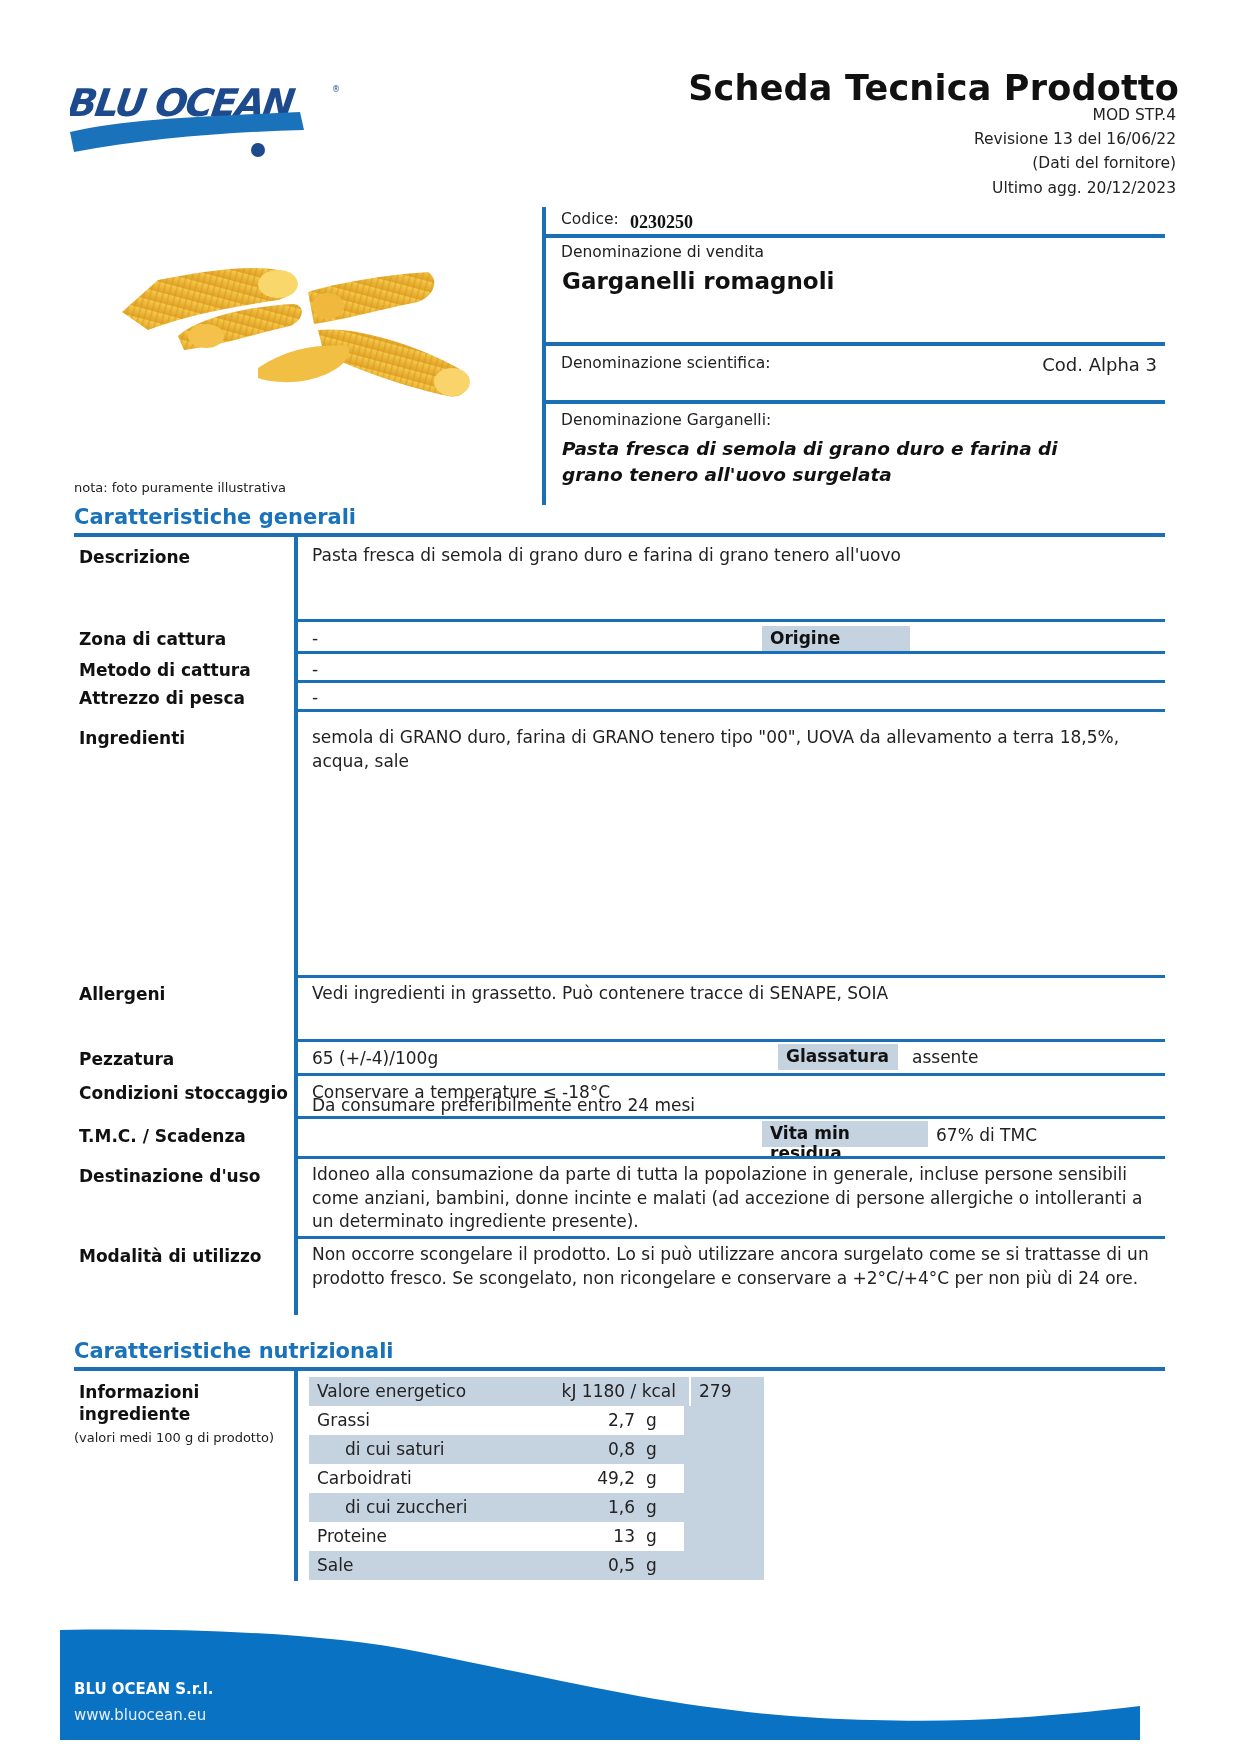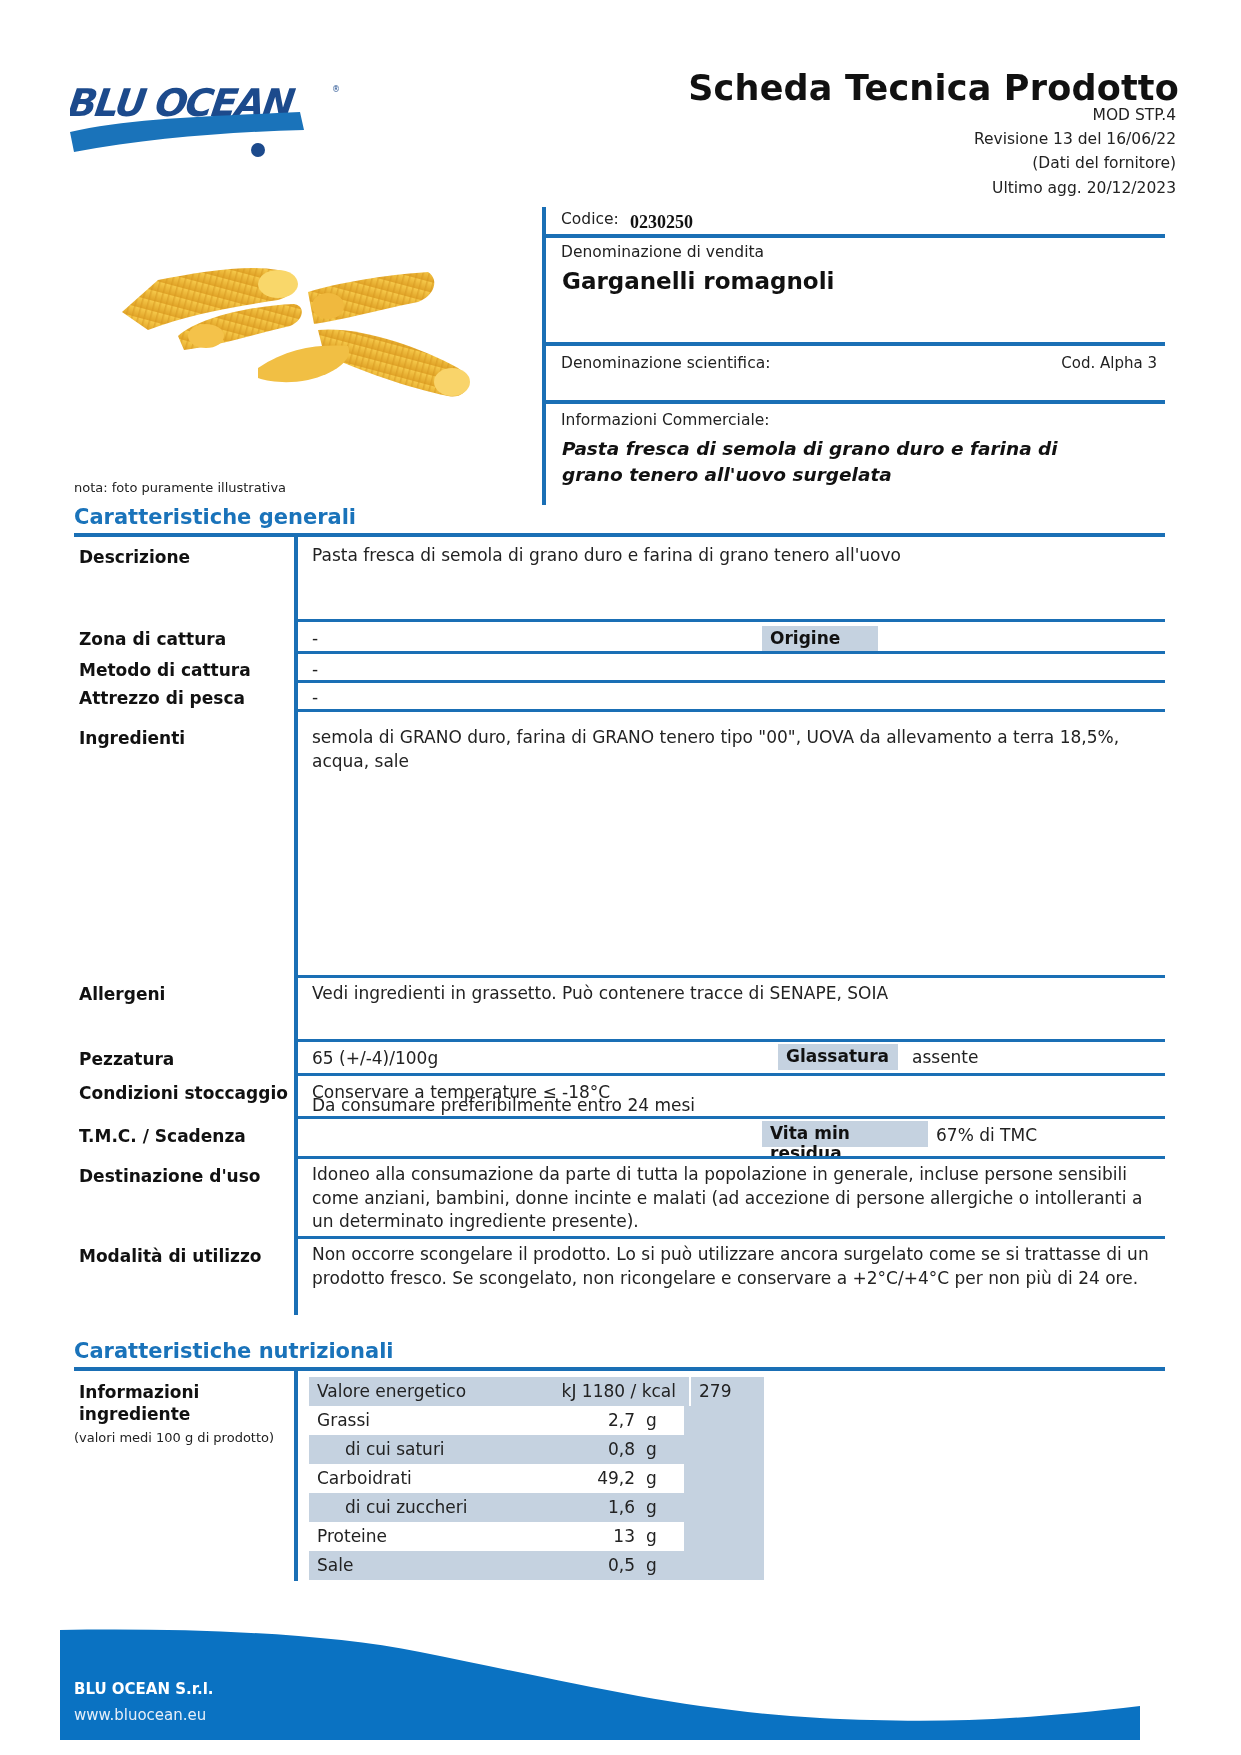--- a/index.html
+++ b/index.html
@@ -17,21 +17,21 @@
   
   #pasta { left: 118px; top: 250px; width: 380px; height: 155px; }
   .photo-note { left: 74px; top: 480px; font-size: 13px; color: #222; }
 
   
   .id-vbar { left: 542px; top: 207px; width: 4px; height: 298px; background: #1a6fb5; }
   .id-hline { left: 542px; width: 623px; height: 4px; background: #1a6fb5; }
   .id-label { left: 561px; font-size: 15.5px; color: #222; }
   .id-code { left: 630px; top: 212px; font-size: 18px; font-weight: bold; color: #111; font-family: Liberation Serif, serif; }
   .id-name { left: 562px; top: 268px; font-size: 23px; font-weight: bold; color: #111; }
-  .id-alpha { right: 84px; top: 354px; font-size: 15px; color: #222; }
+  .id-alpha { right: 84px; top: 354px; font-size: 18px; color: #222; }
   .id-comm { left: 562px; top: 436px; width: 560px; font-size: 18.5px; font-weight: bold; font-style: italic; line-height: 26px; color: #111; }
 
   
   .sec-title { left: 74px; font-size: 21px; font-weight: bold; color: #1a73ba; }
   .sec-rule { left: 74px; width: 1091px; height: 4px; background: #1a6fb5; }
 
   
   .vbar { left: 294px; width: 4px; background: #1a6fb5; }
   .row-rule { left: 296px; width: 869px; height: 3px; background: #1a6fb5; }
   .lbl { left: 79px; font-size: 17px; font-weight: bold; color: #111; white-space: nowrap; }
@@ -108,34 +108,34 @@
 <div class="abs id-hline" style="top:234px;"></div>
 
 <div class="abs id-label" style="top:243px;">Denominazione di vendita</div>
 <div class="abs id-name">Garganelli romagnoli</div>
 <div class="abs id-hline" style="top:342px;"></div>
 
 <div class="abs id-label" style="top:354px;">Denominazione scientifica:</div>
 <div class="abs id-alpha">Cod. Alpha 3</div>
 <div class="abs id-hline" style="top:400px;"></div>
 
-<div class="abs id-label" style="top:411px;">Informazioni Commerciale:</div>
+<div class="abs id-label" style="top:411px;">Denominazione Garganelli:</div>
 <div class="abs id-comm">Pasta fresca di semola di grano duro e farina di grano tenero all'uovo surgelata</div>
 
 <div class="abs sec-title" style="top:505px;">Caratteristiche generali</div>
 <div class="abs sec-rule" style="top:533px;"></div>
 <div class="abs vbar" style="top:535px; height:780px;"></div>
 
 <div class="abs lbl" style="top:547px;">Descrizione</div>
 <div class="abs val" style="top:544px; width:840px;">Pasta fresca di semola di grano duro e farina di grano tenero all'uovo</div>
 <div class="abs row-rule" style="top:619px;"></div>
 
 <div class="abs lbl" style="top:629px;">Zona di cattura</div>
 <div class="abs val" style="top:627px;">-</div>
-<div class="abs tag" style="left:762px; top:626px; width:116px;">Origine</div>
+<div class="abs tag" style="left:762px; top:626px; width:148px;">Origine</div>
 <div class="abs tag-val" style="left:912px; top:629px;"></div>
 <div class="abs row-rule" style="top:651px;"></div>
 
 <div class="abs lbl" style="top:660px;">Metodo di cattura</div>
 <div class="abs val" style="top:658px;">-</div>
 <div class="abs row-rule" style="top:680px;"></div>
 
 <div class="abs lbl" style="top:688px;">Attrezzo di pesca</div>
 <div class="abs val" style="top:686px;">-</div>
 <div class="abs row-rule" style="top:709px;"></div>

